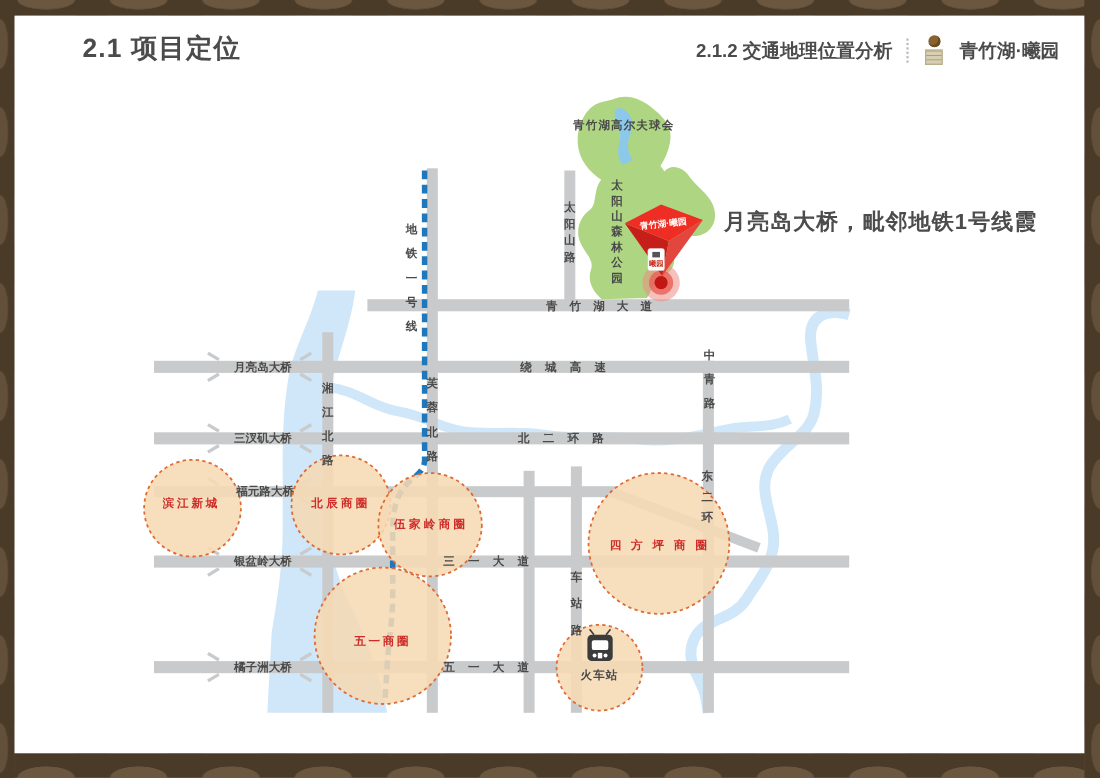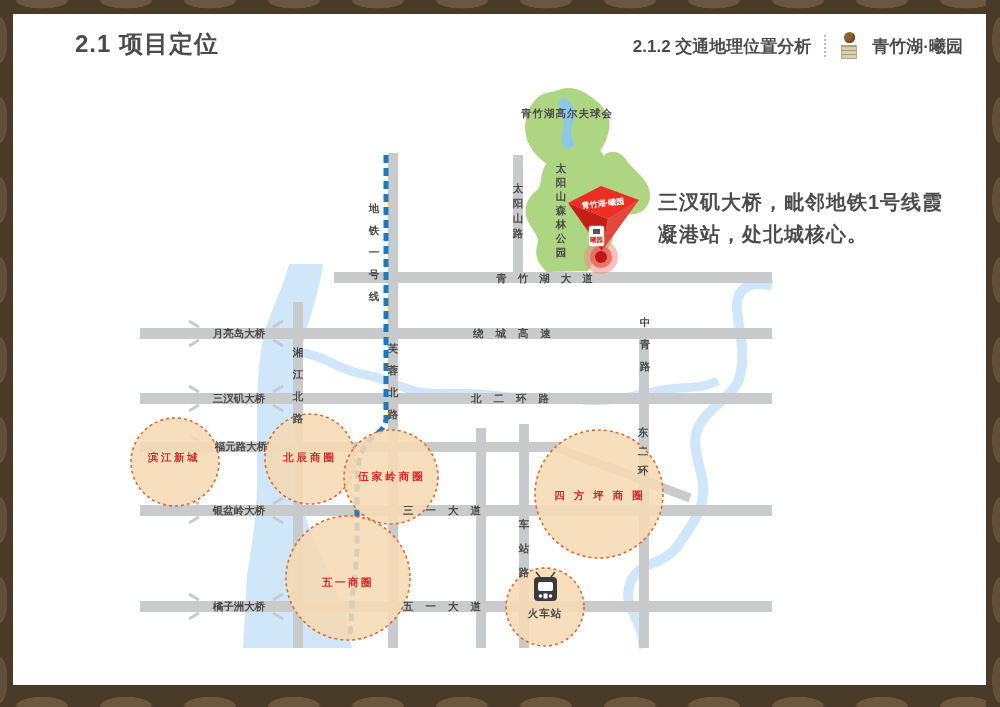--- a/index.html
+++ b/index.html
@@ -53,22 +53,21 @@
     <span class="subtitle">2.1.2 交通地理位置分析</span>
     <span class="divider"></span>
     <span class="logo">
       <span class="dot"></span>
       <span class="base"></span>
     </span>
     <span class="brand">青竹湖·曦园</span>
   </div>
 
   <div class="desc">
-    <div>三汊矶大桥，毗邻地铁1号线霞</div>
-    <div>凝港站，处北城核心。</div>
+    <div>月亮岛大桥，毗邻地铁1号线霞</div>
   </div>
 
   <svg width="1000" height="707" viewBox="0 0 1000 707" style="position:absolute;left:0;top:0;">
 
     <path fill="#cfe7f8" d="M289,264 C281,295 267,315 262,345 C258,370 257,390 257,430 L257,480 C257,515 252,545 247,575 L243,648 L352,648 C345,610 334,585 322,558 C310,532 301,510 298,478 L296,430 C295,395 297,365 305,335 C312,310 320,288 323,264 Z"></path>
     <path fill="none" stroke="#cfe7f8" stroke-width="9" d="M298,352 C325,355 338,370 362,374 C386,378 398,388 420,392 C445,396 468,391 492,395 C520,400 550,395 576,399 C606,404 634,396 662,390 C684,386 700,390 718,381"></path>
     <path fill="none" stroke="#cfe7f8" stroke-width="10" d="M772,286 C750,280 735,288 737,310 C739,332 746,352 740,376 C735,396 712,404 700,424 C689,443 700,462 703,484 C706,508 692,524 679,544 C665,566 641,560 631,581 C622,601 636,614 641,631 L644,648"></path>
 
     <path fill="#aed581" d="M558,90 C572,84 586,92 594,99 C604,107 612,116 609,130 C606,145 598,156 588,165 C578,174 563,174 552,167 C540,160 529,150 526,136 C523,121 528,107 536,99 C543,92 550,93 558,90 Z"></path>
     <path fill="#8cc8ec" d="M566,99 C574,103 577,112 573,122 C569,132 571,141 577,148 C580,152 577,157 572,155 C564,151 560,141 563,130 C566,120 561,112 559,105 C558,99 562,97 566,99 Z"></path>

